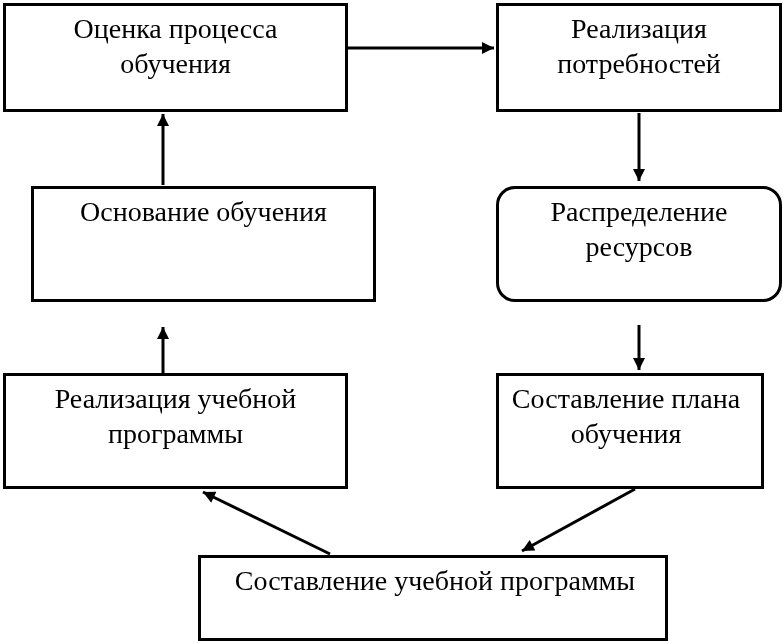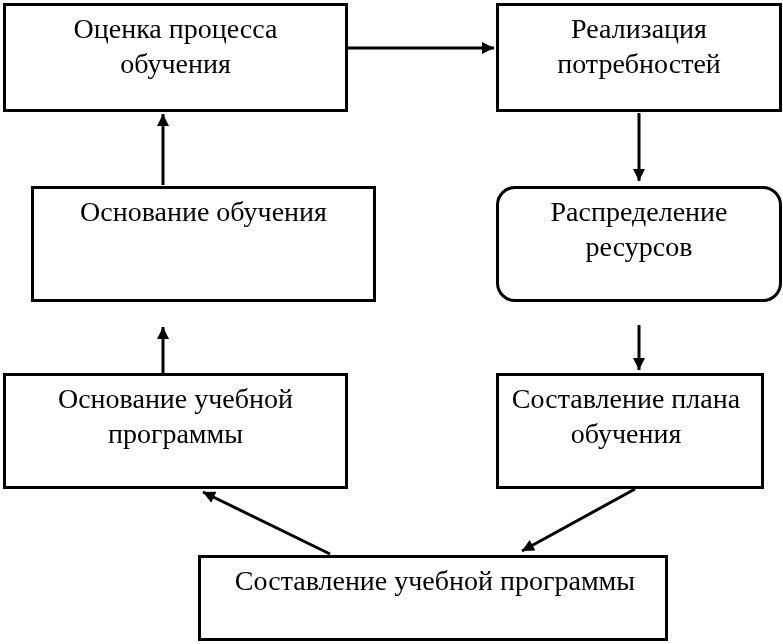--- a/index.html
+++ b/index.html
@@ -56,21 +56,21 @@
 <div id="canvas">
 
   <div class="node n-evaluation">Оценка процесса обучения</div>
 
   <div class="node n-needs">Реализация потребностей</div>
 
   <div class="node n-basis">Основание обучения</div>
 
   <div class="node n-resources">Распределение ресурсов</div>
 
-  <div class="node n-implementation">Основание учебной программы</div>
+  <div class="node n-implementation">Реализация учебной программы</div>
 
   <div class="node n-plan">Составление плана обучения</div>
 
   <div class="node n-curriculum">Составление учебной программы</div>
 
   <svg id="arrow-layer" viewBox="0 0 783 644" xmlns="http://www.w3.org/2000/svg">
     <defs>
       <marker id="ah" viewBox="0 0 10 10" refX="10" refY="5" markerWidth="18" markerHeight="12" markerUnits="userSpaceOnUse" orient="auto">
         <path d="M 0 0 L 10 5 L 0 10 z" fill="#000000"></path>
       </marker>

